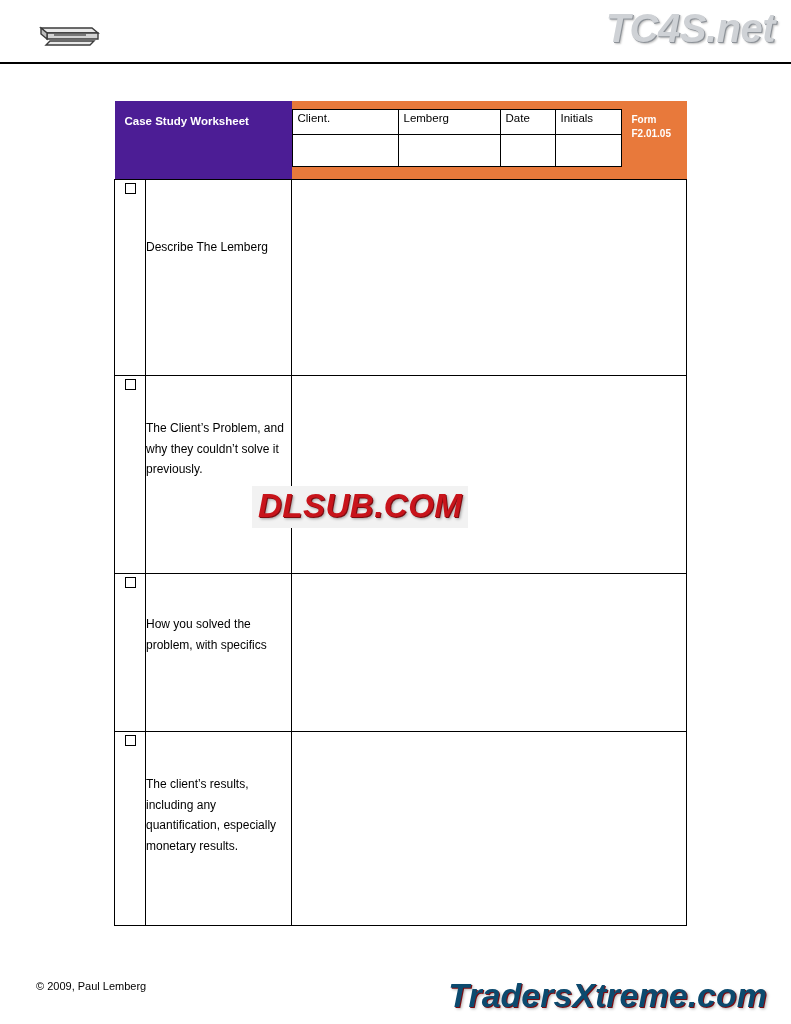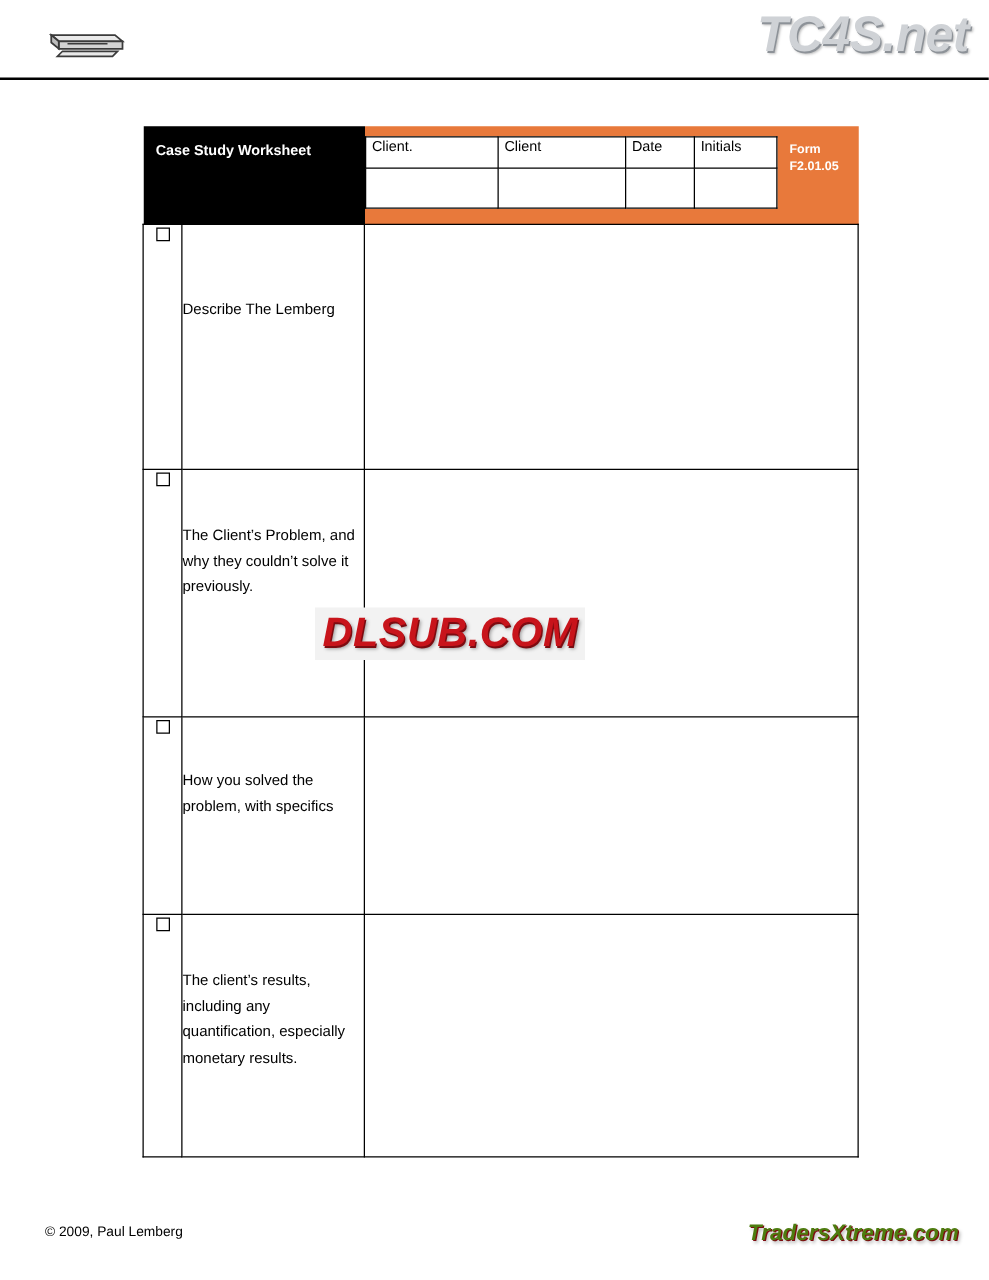--- a/index.html
+++ b/index.html
@@ -78,21 +78,21 @@
     vertical-align: top;
     padding: 0;
   }
 
   
   .hdr-band td {
     border: none;
     padding: 0;
   }
   .hdr-title-cell {
-    background: #000000;
+    background: #4c1d95;
     width: 176px;
     height: 78px;
     vertical-align: top;
   }
   .hdr-title-cell .t {
     color: #ffffff;
     font-size: 11.5px;
     font-weight: bold;
     padding: 14px 0 0 10px;
   }
@@ -184,24 +184,24 @@
   .copyright {
     position: absolute;
     left: 36px;
     top: 980px;
     font-size: 11px;
   }
   .watermark-bottom {
     position: absolute;
     right: 24px;
     top: 976px;
-    font-size: 18px;
+    font-size: 34px;
     font-weight: bold;
     font-style: italic;
-    color: #4d7c0f;
+    color: #0c4a6e;
     text-shadow: 1px 1px 0 #7d0b10, 2px 2px 3px rgba(0,0,0,0.3);
     pointer-events: none;
   }
 </style>
 </head>
 <body>
 
 <div class="page-header">
   <div class="logo">
     <svg viewBox="0 0 66 30" width="66" height="30" aria-hidden="true">
@@ -229,21 +229,21 @@
       <tr class="hdr-band">
     <td class="hdr-title-cell" colspan="2">
       <div class="t">Case Study Worksheet</div>
     </td>
     <td class="hdr-right-cell">
       <div style="display:flex; align-items:flex-start;">
         <table class="meta">
           <tbody>
                 <tr>
             <td class="c-client">Client.</td>
-            <td class="c-company">Client</td>
+            <td class="c-company">Lemberg</td>
             <td class="c-date">Date</td>
             <td class="c-initials">Initials</td>
           </tr>
           <tr class="blank">
             <td></td>
             <td></td>
             <td></td>
             <td></td>
           </tr>
         </tbody>

